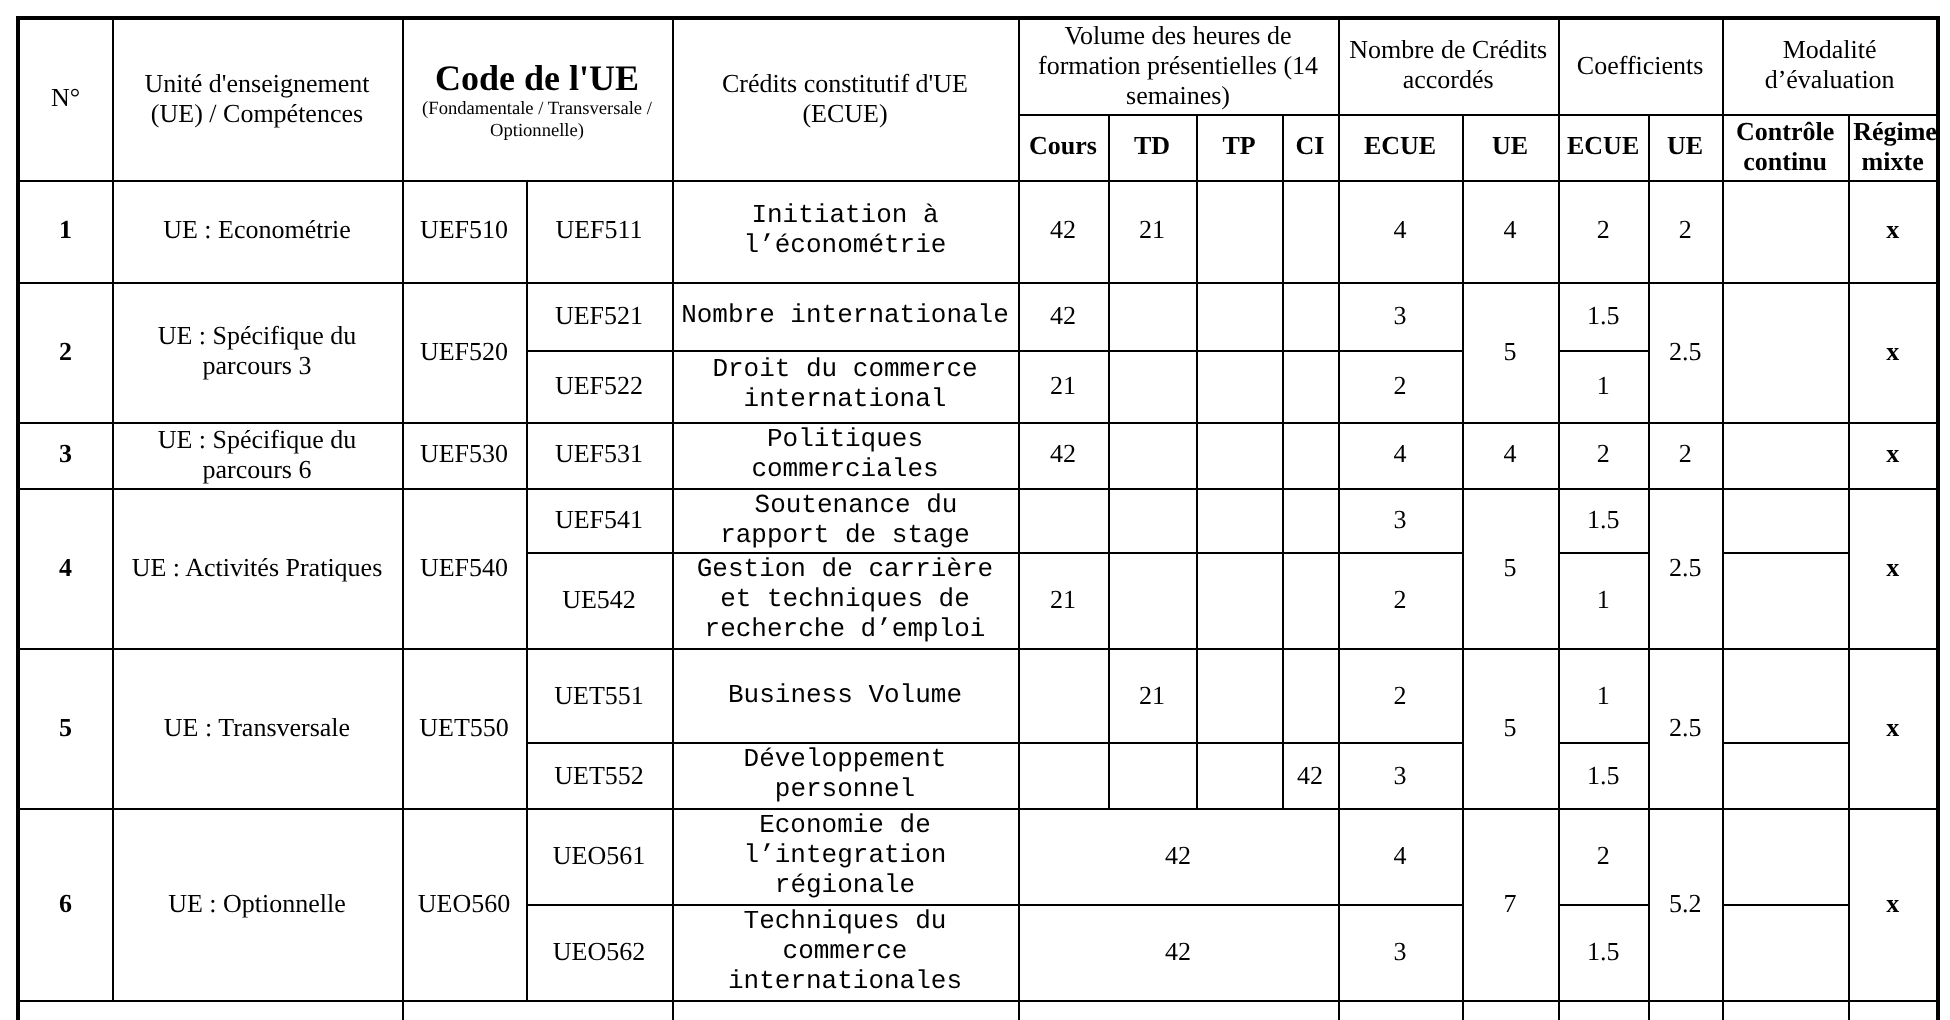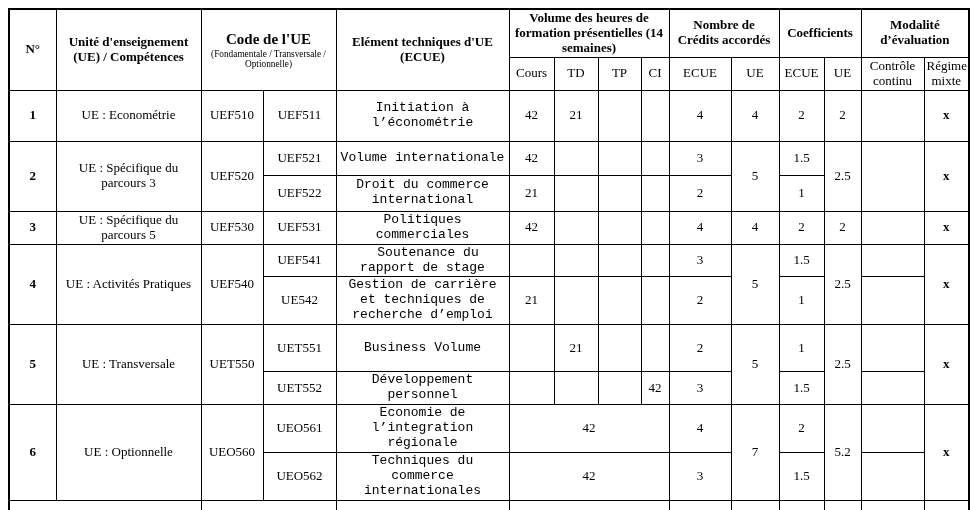--- a/index.html
+++ b/index.html
@@ -11,25 +11,25 @@
     position:absolute; left:8px; top:8px;
     border-collapse:collapse; table-layout:fixed; width:960px;
     border:2px solid #000;
   }
   .grid td {
     border:1px solid #000;
     text-align:center; vertical-align:middle;
     font-size:13px; line-height:1.15; color:#000;
     padding:1px 2px; overflow:hidden;
   }
-  .hdr  { font-weight:bold; font-size:13.5px; line-height:1.18; }
-  .sub  { font-weight:normal; font-size:10px; line-height:1.1; padding:0 1px; }
-  .subsm{ font-weight:normal; font-size:9.5px; line-height:1.05; padding:0 1px; }
+  .hdr  { font-weight:normal; font-size:13.5px; line-height:1.18; }
+  .sub  { font-weight:bold; font-size:10px; line-height:1.1; padding:0 1px; }
+  .subsm{ font-weight:bold; font-size:9.5px; line-height:1.05; padding:0 1px; }
   .codesub { display:block; font-weight:normal; font-size:9.3px; line-height:1.1; margin-top:1px; }
-  .codemain{ display:block; font-weight:bold; font-size:15px;text-align:center; }
+  .codemain{ display:block; font-weight:bold; font-size:18px;text-align:center; }
   .name   { text-align:left; padding-left:6px; line-height:1.12;font-family:Liberation Mono, monospace; }
   .uename { text-align:left; padding-left:8px; line-height:1.25; }
   .green  { color:#00B050; }
   .b      { font-weight:bold; }
   .xmark  { font-weight:bold; font-size:12.5px; }
   .total-label { text-align:left; padding-left:24px; font-weight:bold; font-size:14px; }
   .tight  { font-size:12.5px; line-height:1.05; }
   .indent { text-indent:11px;margin-top:26px; }
 </style>
 </head>
@@ -56,21 +56,21 @@
   </colgroup>
 
   <tbody>
         <tr style="height:47px">
     <td rowspan="2" class="hdr">N°</td>
     <td rowspan="2" class="hdr">Unité d'enseignement (UE) / Compétences</td>
     <td rowspan="2" colspan="2">
       <span class="codemain">Code de l'UE</span>
       <span class="codesub">(Fondamentale / Transversale / Optionnelle)</span>
     </td>
-    <td rowspan="2" class="hdr">Elément techniques d'UE (ECUE)</td>
+    <td rowspan="2" class="hdr">Crédits constitutif d'UE (ECUE)</td>
     <td colspan="4" class="hdr">Volume des heures de formation présentielles (14 semaines)</td>
     <td colspan="2" class="hdr">Nombre de Crédits accordés</td>
     <td colspan="2" class="hdr">Coefficients</td>
     <td colspan="2" class="hdr">Modalité d’évaluation</td>
   </tr>
 
   <tr style="height:22px">
     <td class="sub">Cours</td>
     <td class="sub">TD</td>
     <td class="sub">TP</td>
@@ -99,21 +99,21 @@
     <td>2</td>
     <td></td>
     <td class="xmark">x</td>
   </tr>
 
   <tr style="height:34px">
     <td rowspan="2" class="b">2</td>
     <td rowspan="2" class="uename">UE : Spécifique du parcours 3</td>
     <td rowspan="2">UEF520</td>
     <td>UEF521</td>
-    <td class="name">Volume internationale</td>
+    <td class="name">Nombre internationale</td>
     <td>42</td>
     <td></td>
     <td></td>
     <td></td>
     <td>3</td>
     <td rowspan="2">5</td>
     <td>1.5</td>
     <td rowspan="2">2.5</td>
     <td rowspan="2"></td>
     <td rowspan="2" class="xmark">x</td>
@@ -125,21 +125,21 @@
     <td>21</td>
     <td></td>
     <td></td>
     <td></td>
     <td>2</td>
     <td>1</td>
   </tr>
 
   <tr style="height:32px">
     <td class="b">3</td>
-    <td class="uename">UE : Spécifique du parcours 5</td>
+    <td class="uename">UE : Spécifique du parcours 6</td>
     <td>UEF530</td>
     <td>UEF531</td>
     <td class="name">Politiques commerciales</td>
     <td>42</td>
     <td></td>
     <td></td>
     <td></td>
     <td>4</td>
     <td>4</td>
     <td>2</td>

